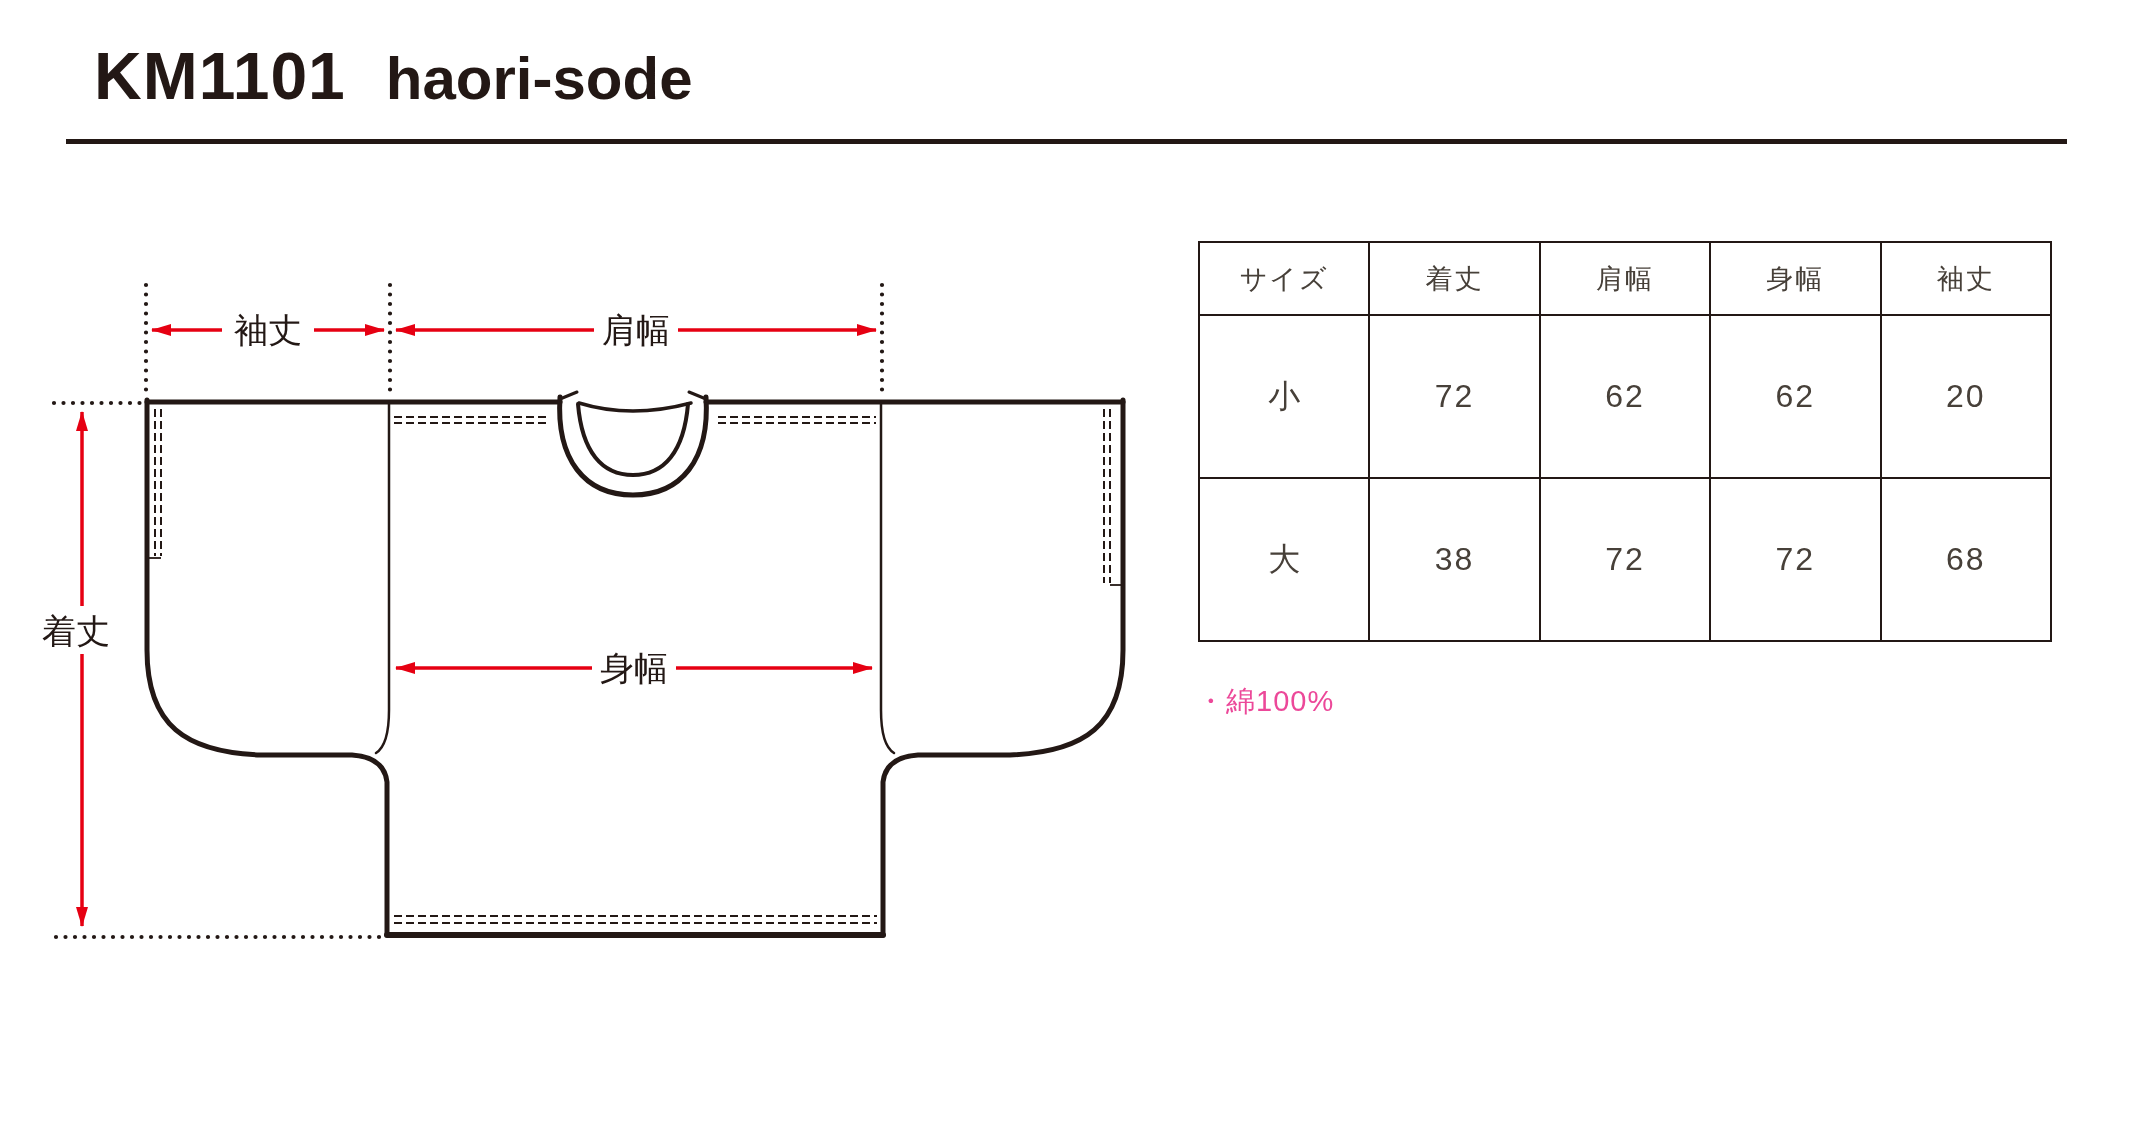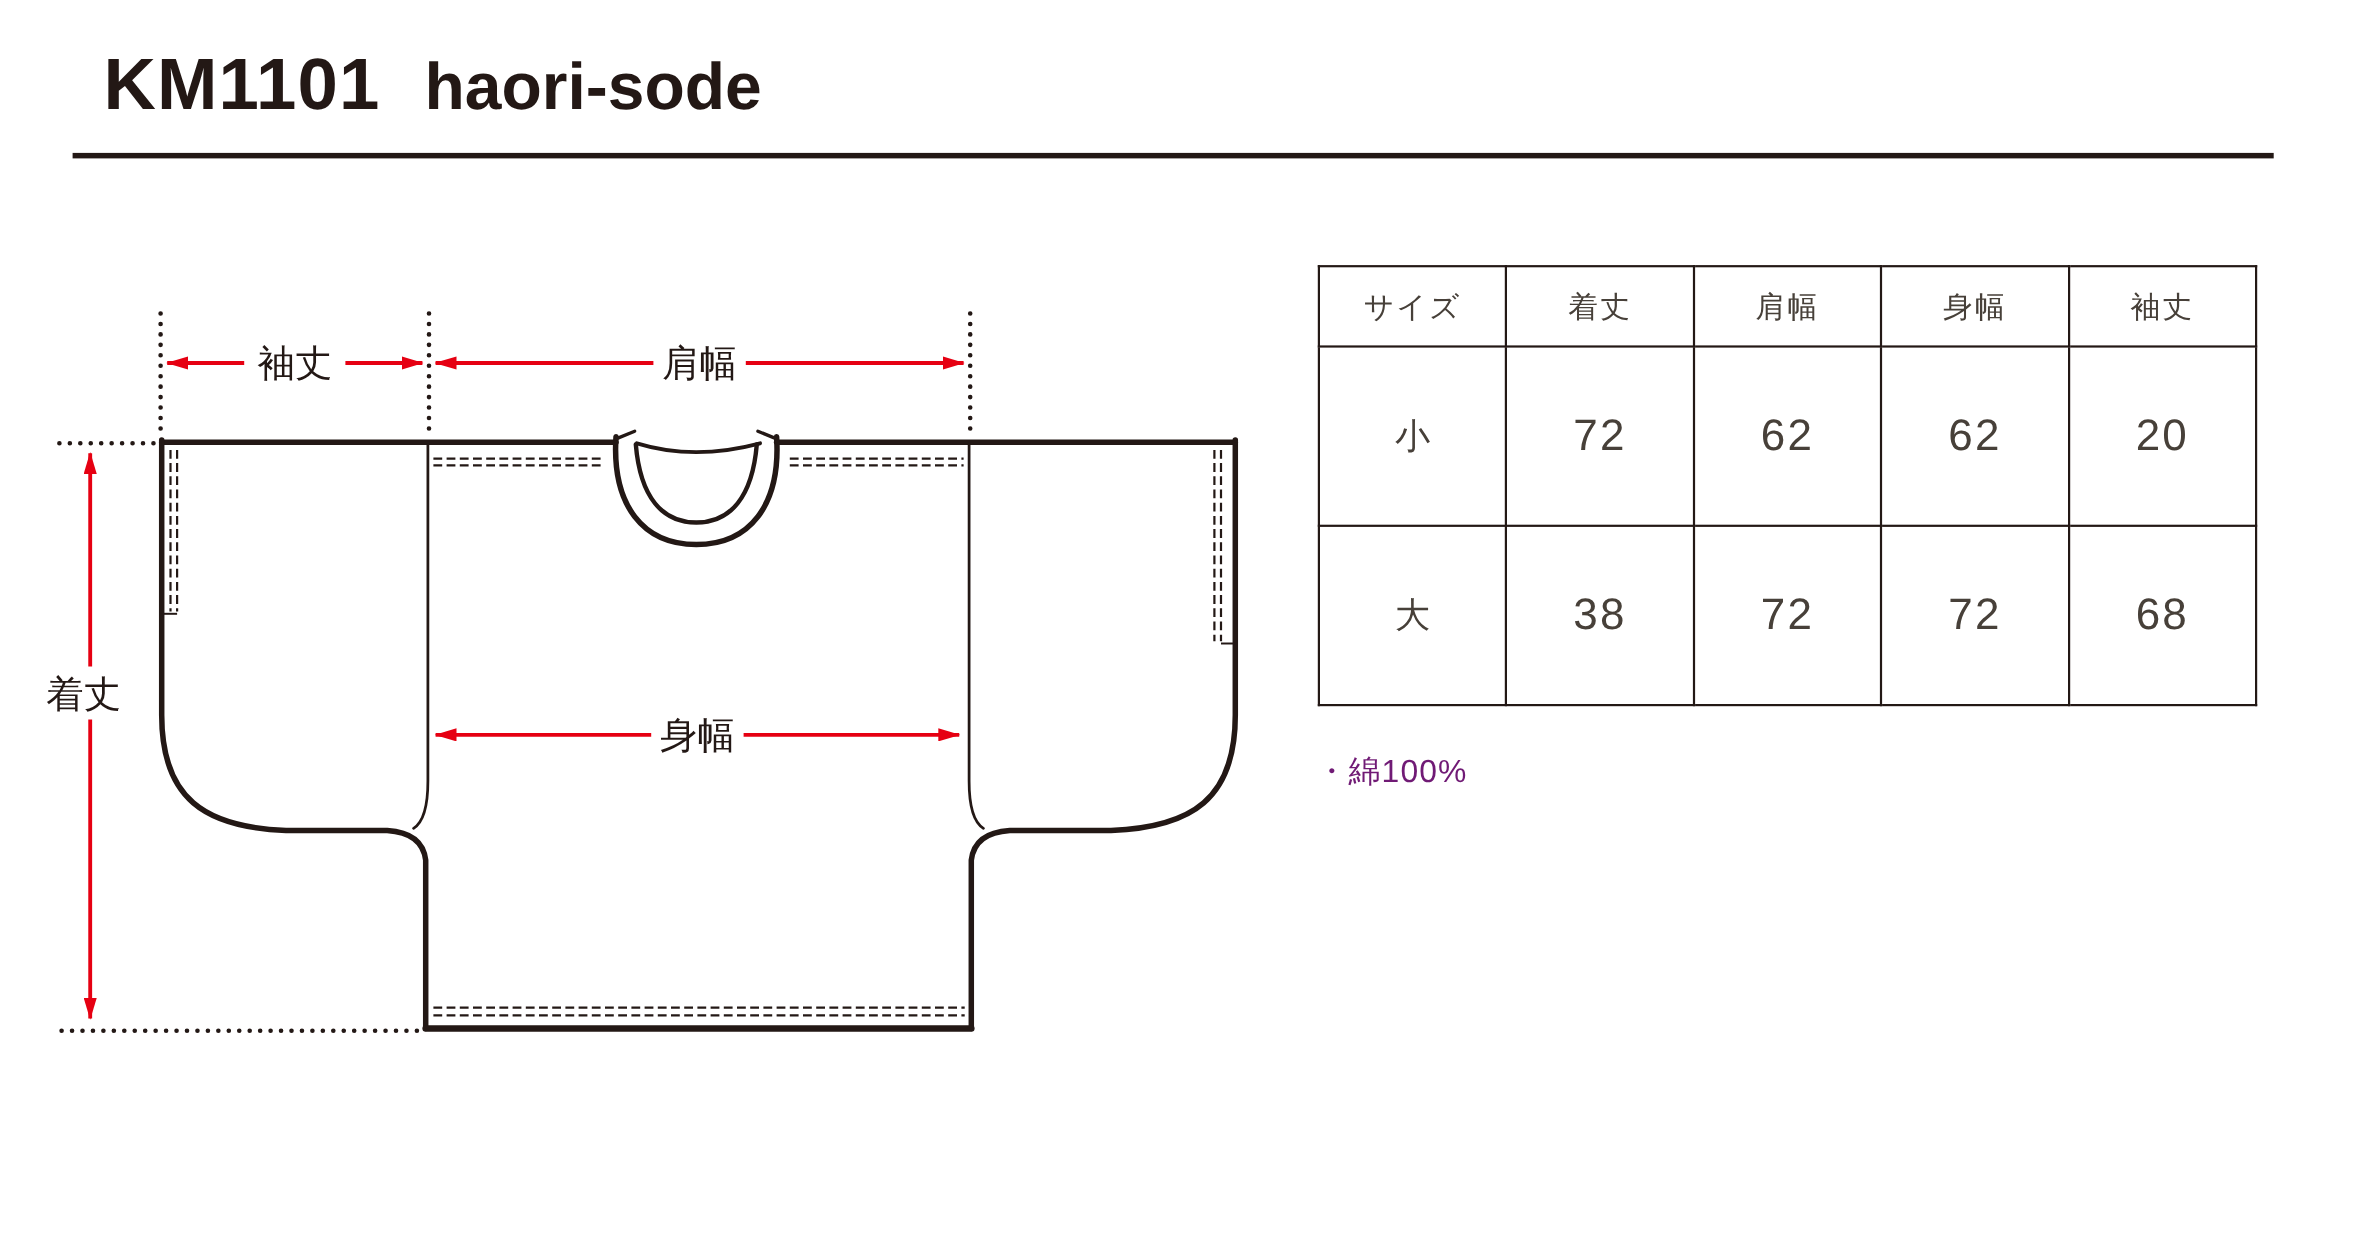--- a/index.html
+++ b/index.html
@@ -23,24 +23,24 @@
 
   
   .size-table{position:absolute;left:1198px;top:241px;width:854px;
               border-collapse:collapse;table-layout:fixed;color:#474039;}
   .size-table th,.size-table td{border:2.5px solid #231815;text-align:center;
               vertical-align:middle;font-weight:400;background:#ffffff;}
   .size-table thead tr{height:73px;}
   .size-table tbody tr{height:163px;}
   .size-table th{font-size:27px;letter-spacing:2px;}
   .size-table td.size-cell{font-size:32px;}
-  .size-table td.value-cell{font-size:40px;letter-spacing:2px;}
+  .size-table td.value-cell{font-size:32px;letter-spacing:2px;}
 
   .material-note{position:absolute;left:1196px;top:682px;font-size:29px;
-                 color:#701a75;letter-spacing:1px;}
+                 color:#ec4899;letter-spacing:1px;}
 </style>
 </head>
 <body>
 
 <div class="page">
 
   <div class="title-block">
     <span class="title-code">KM1101</span>
     <span class="title-sub">haori-sode</span>
   </div>

